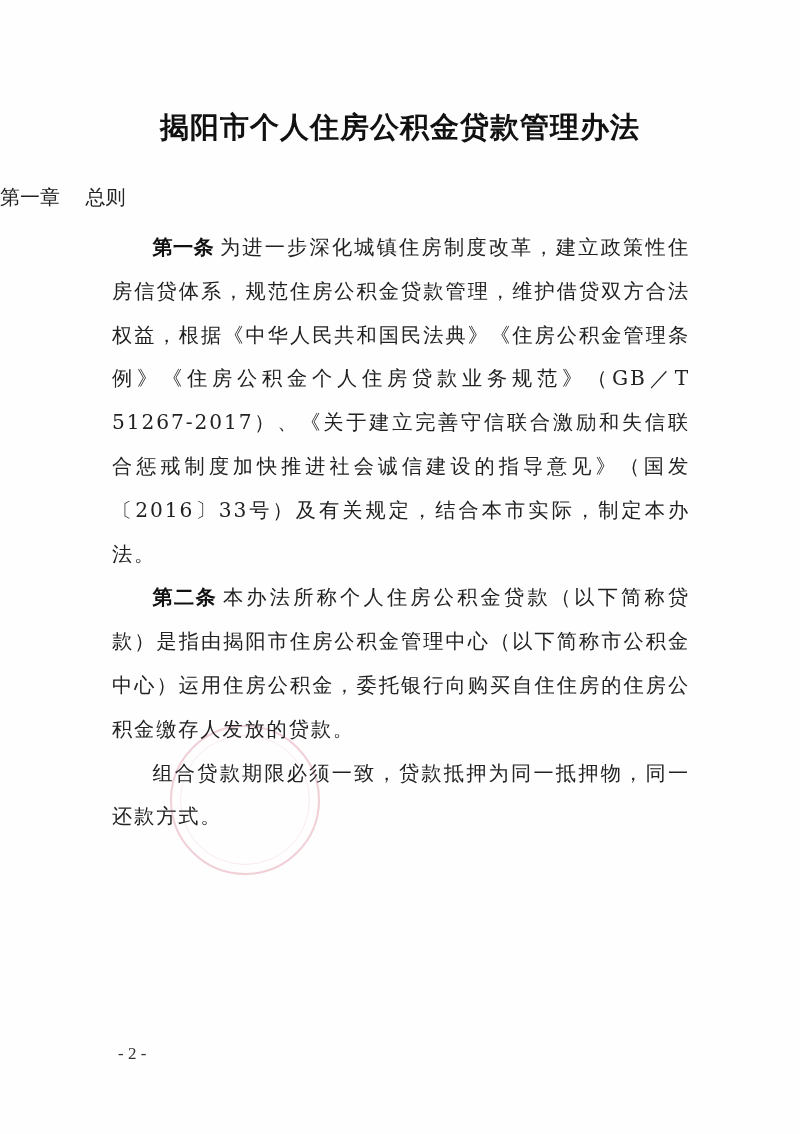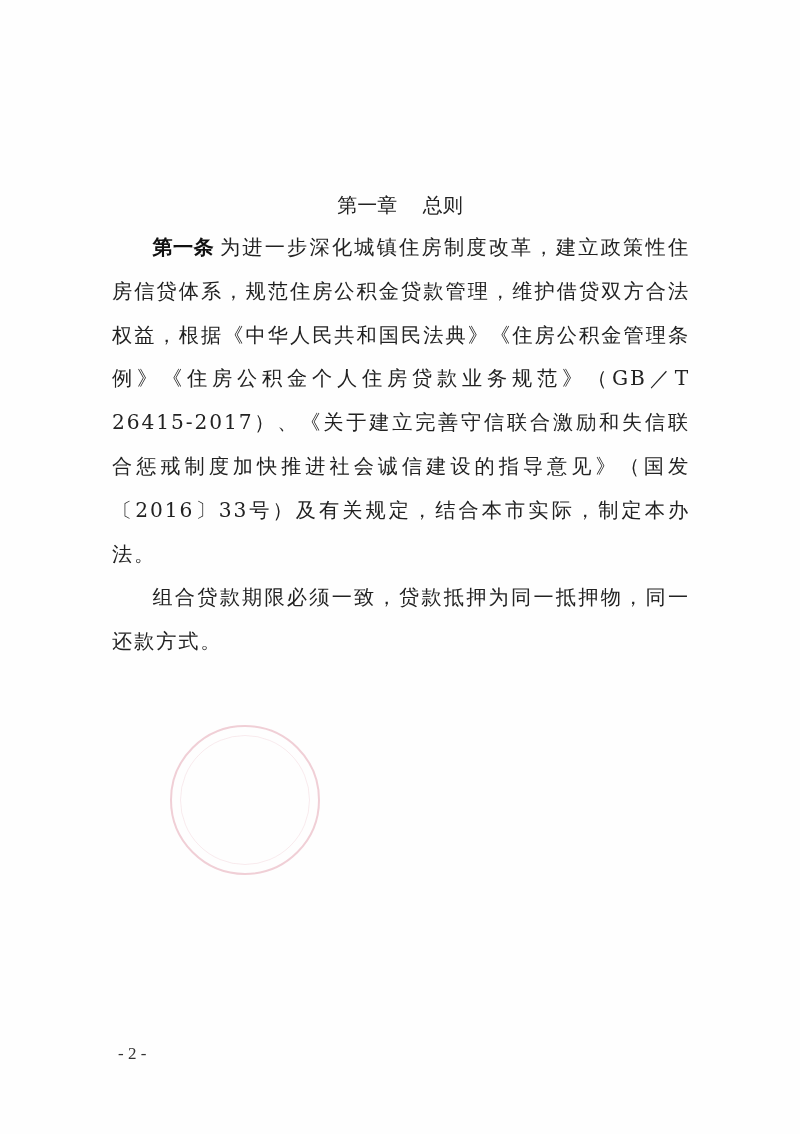--- a/index.html
+++ b/index.html
@@ -6,21 +6,21 @@
   body {
     width: 800px; height: 1134px; background: #ffffff; position: relative; overflow: hidden;
     font-family: "DejaVu Serif", "Liberation Serif", serif; color: #1a1a1a;
   }
   .page { position: absolute; left: 0; top: 0; width: 800px; height: 1134px; background: #fefefe; }
   .title {
     position: absolute; top: 108px; left: 0; width: 800px; text-align: center;
     font-size: 29px; font-weight: bold; letter-spacing: 1px; color: #111;
   }
   .chapter {
-    position: absolute; top: 192px; left: 0; width: 800px; text-align: center;
+    position: absolute; top: 184px; left: 0; width: 800px; text-align: left;
     font-family: "DejaVu Sans", "Liberation Sans", sans-serif; font-size: 20px; color: #222;
     white-space: pre;
   }
   .body {
     position: absolute; top: 226px; left: 112px; width: 578px;
     font-size: 20.2px; line-height: 43.8px; color: #222;
   }
   .para { margin: 0; text-align: justify; text-indent: 2em; letter-spacing: 1.9px; }
   .para .art { font-weight: bold; color: #111; margin-right: 6px; letter-spacing: 0; }
   .page-num {
@@ -36,21 +36,23 @@
     content: ""; position: absolute; left: 8px; top: 8px; right: 8px; bottom: 8px;
     border-radius: 50%; border: 1px solid rgba(214, 120, 140, 0.15);
   }
 </style>
 </head>
 <body>
 
 <div class="page">
   <div class="stamp"></div>
 
+  <div class="title">揭阳市个人住房公积金贷款管理办法</div>
   <div class="chapter">第一章    总则</div>
 
   <div class="body">
-    <p class="para"><span class="art">第一条</span><span>为进一步深化城镇住房制度改革，建立政策性住房信贷体系，规范住房公积金贷款管理，维护借贷双方合法权益，根据《中华人民共和国民法典》《住房公积金管理条例》《住房公积金个人住房贷款业务规范》（GB／T 26415-2017）、《关于建立完善守信联合激励和失信联合惩戒制度加快推进社会诚信建设的指导意见》（国发〔2016〕33号）及有关规定，结合本市实际，制定本办法。</span></p>
+    <p class="para"><span class="art">第一条</span><span>为进一步深化城镇住房制度改革，建立政策性住房信贷体系，规范住房公积金贷款管理，维护借贷双方合法权益，根据《中华人民共和国民法典》《住房公积金管理条例》《住房公积金个人住房贷款业务规范》（GB／T 51267-2017）、《关于建立完善守信联合激励和失信联合惩戒制度加快推进社会诚信建设的指导意见》（国发〔2016〕33号）及有关规定，结合本市实际，制定本办法。</span></p>
+    <p class="para"><span class="art">第二条</span><span>本办法所称个人住房公积金贷款（以下简称贷款）是指由揭阳市住房公积金管理中心（以下简称市公积金中心）运用住房公积金，委托银行向购买自住住房的住房公积金缴存人发放的贷款。</span></p>
     <p class="para"><span>组合贷款期限必须一致，贷款抵押为同一抵押物，同一还款方式。</span></p>
   </div>
 
   <div class="page-num">- 2 -</div>
 </div>
 
 </body></html>

